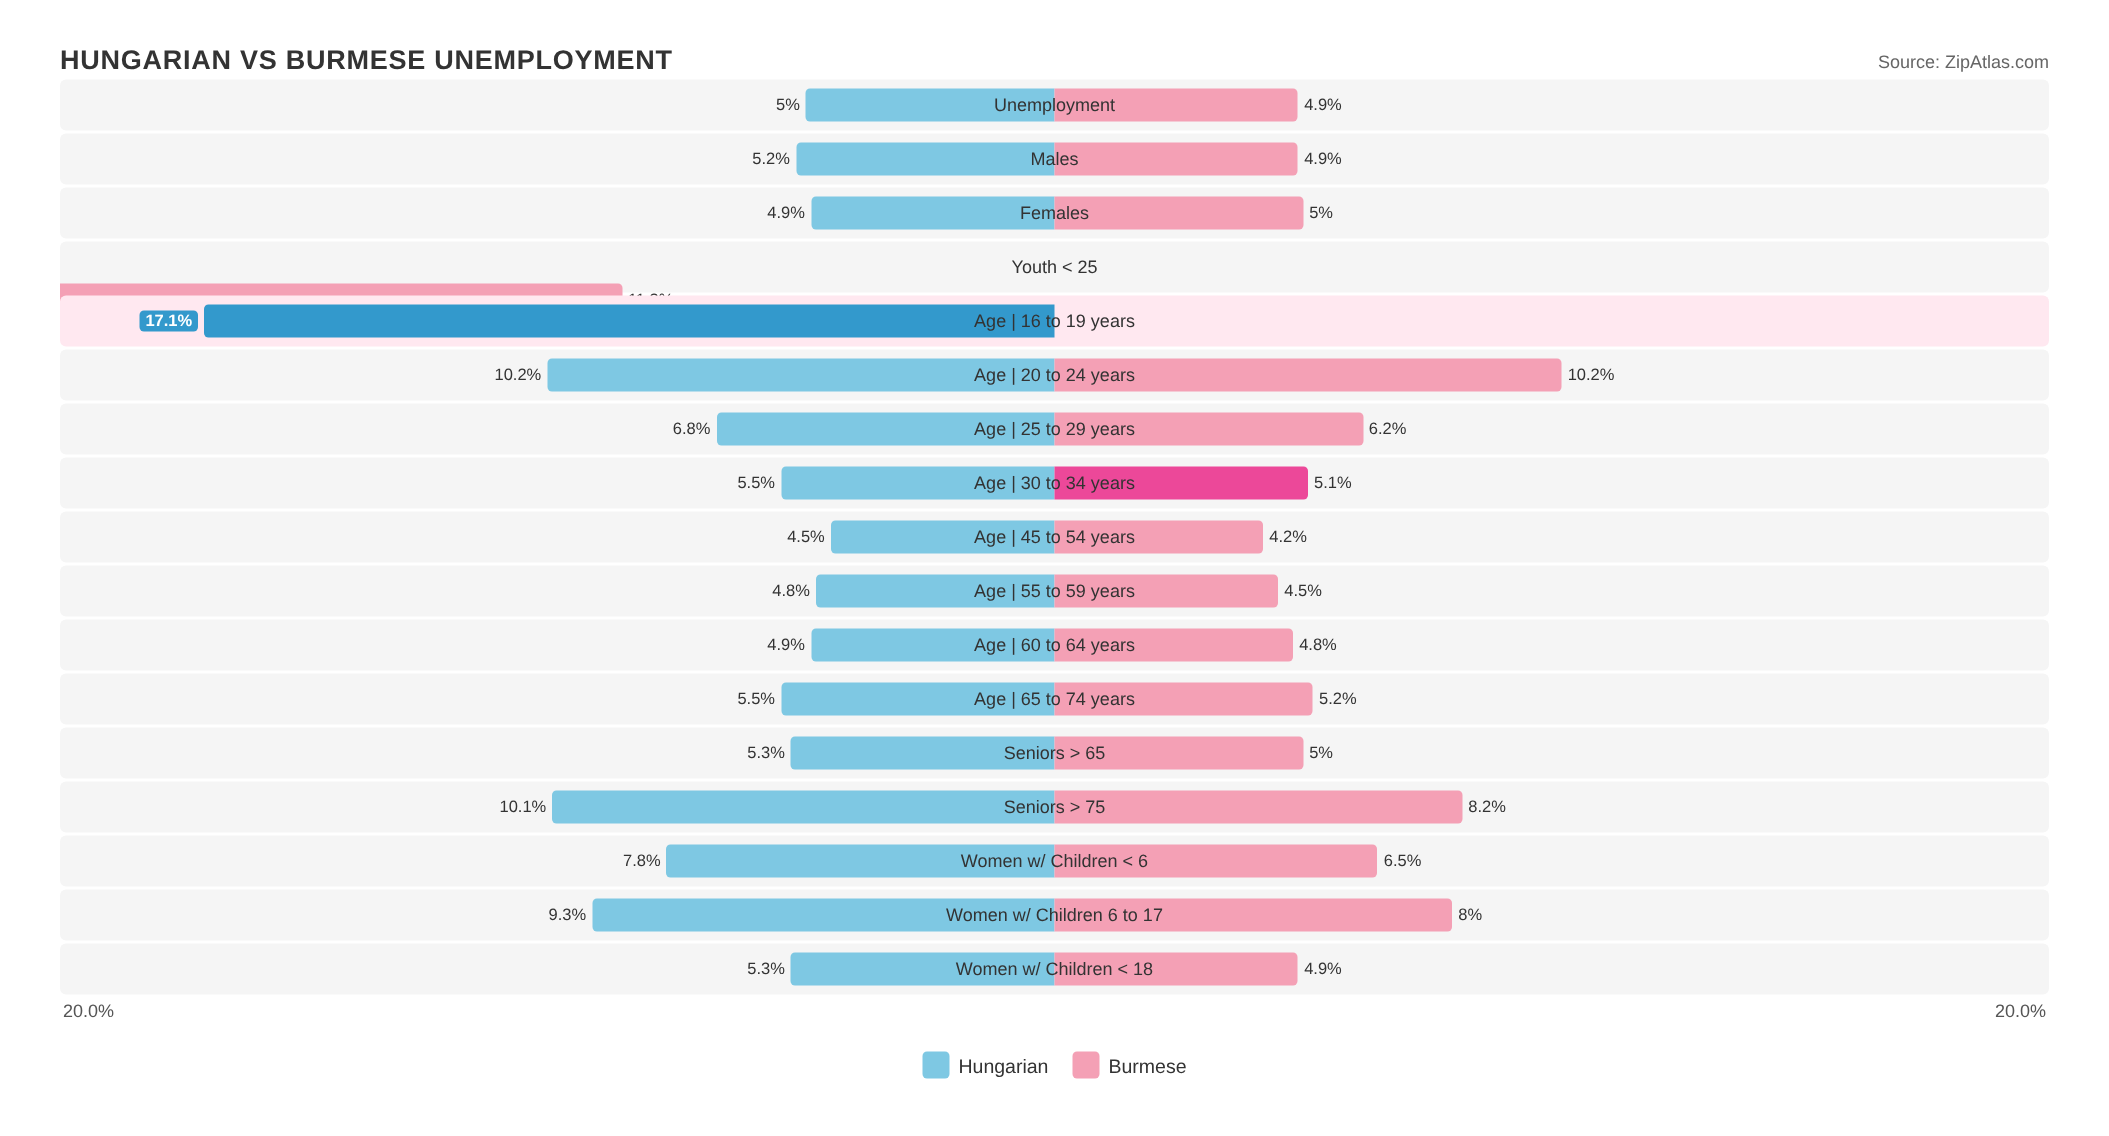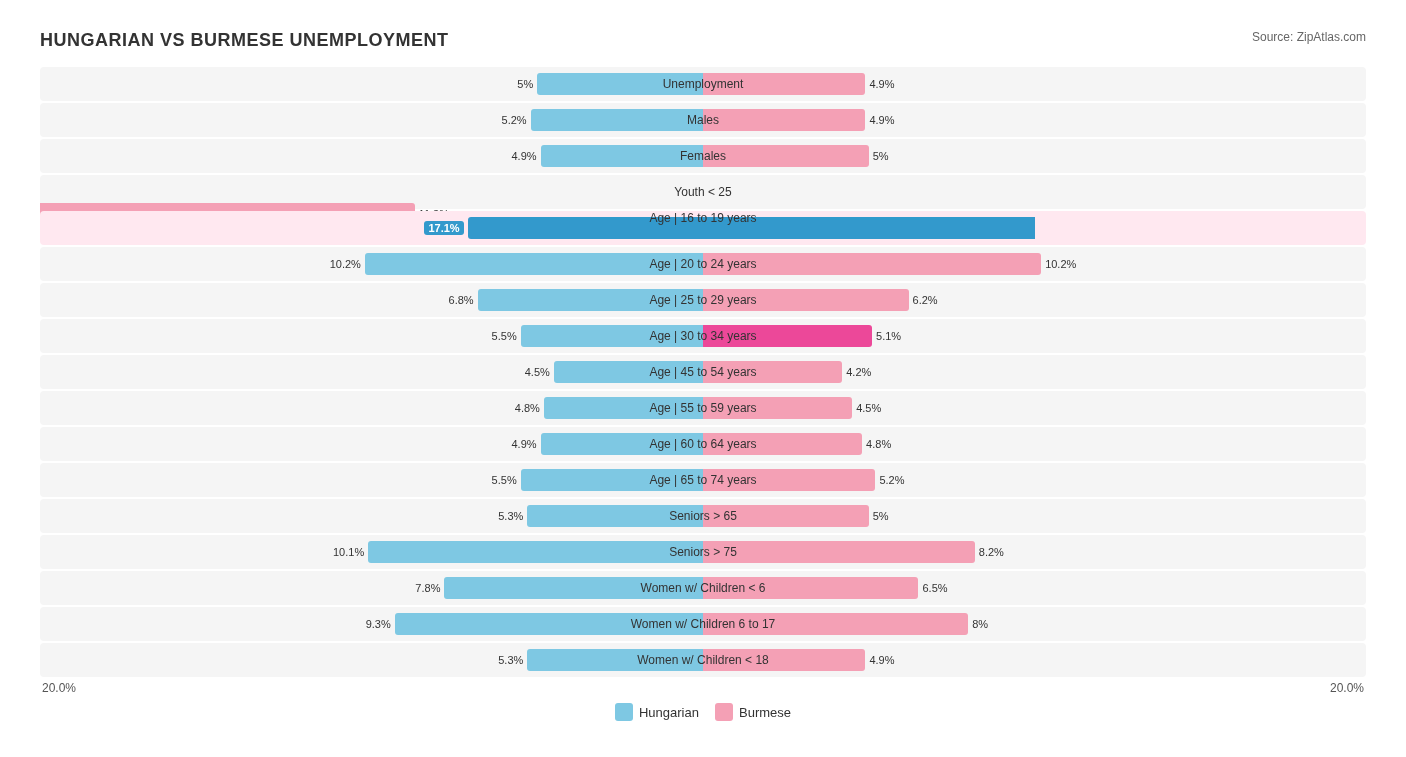--- a/index.html
+++ b/index.html
@@ -12,22 +12,22 @@
     }
     .chart-container {
       width: 1366px;
       margin: 0 auto;
       background: #fff;
       padding: 10px 20px 20px 20px;
     }
     .chart-header {
       display: flex;
       justify-content: space-between;
-      align-items: flex-start;
-      margin-bottom: 16px;
+      align-items: center;
+      margin-bottom: 2px;
     }
     .chart-title {
       font-size: 18px;
       font-weight: bold;
       color: #333;
       text-transform: uppercase;
       letter-spacing: 0.5px;
     }
     .chart-source {
       font-size: 12px;
@@ -38,21 +38,20 @@
       align-items: center;
       margin-bottom: 2px;
       min-height: 34px;
       background: #f5f5f5;
       border-radius: 4px;
       position: relative;
       overflow: visible;
     }
     .bar-row.highlighted {
       background: #ffe8f0;
-      flex-direction: column;
     }
     .bar-left-area {
       width: 50%;
       display: flex;
       align-items: center;
       justify-content: flex-end;
       position: relative;
       height: 34px;
     }
     .bar-right-area {
@@ -125,21 +124,21 @@
       font-weight: bold;
       color: #fff;
       background: #e8527a;
       padding: 1px 4px;
       border-radius: 3px;
     }
     .chart-footer {
       display: flex;
       justify-content: center;
       align-items: center;
-      margin-top: 8px;
+      margin-top: 20px;
       gap: 16px;
     }
     .legend-item {
       display: flex;
       align-items: center;
       gap: 6px;
       font-size: 13px;
       color: #333;
     }
     .legend-box {

